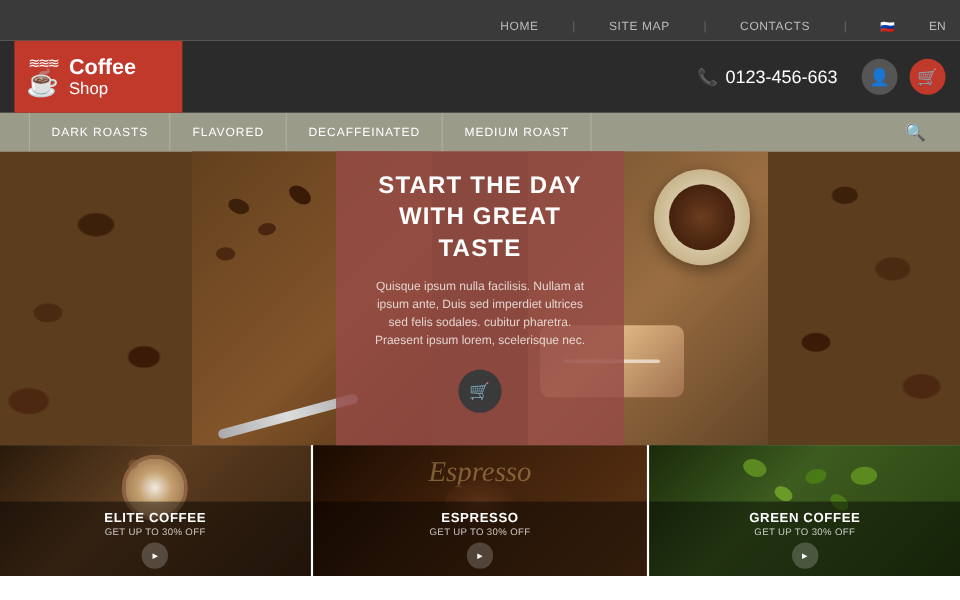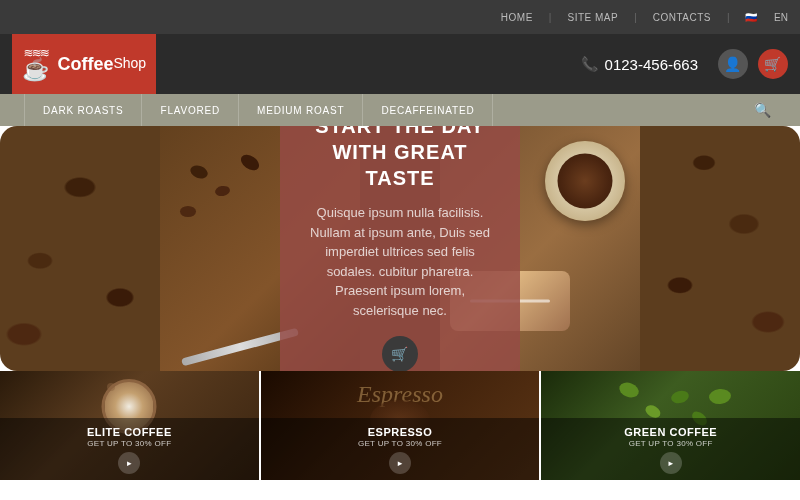--- a/index.html
+++ b/index.html
@@ -3,24 +3,23 @@
   <meta charset="utf-8">
   <style>
     * { margin: 0; padding: 0; box-sizing: border-box; }
     body { width: 800px; height: 500px; overflow: hidden; font-family: Arial, sans-serif; }
 
     
     .top-bar {
       background: #3a3a3a;
       height: 22px;
       display: flex;
-      align-items: center;
       justify-content: flex-end;
       padding: 17px 12px;
-      gap: 16px;
+      gap: 28px;
     }
     .top-bar a {
       color: #bbb;
       font-size: 10px;
       text-decoration: none;
       text-transform: uppercase;
       letter-spacing: 0.5px;
     }
     .top-bar .separator {
       color: #666;
@@ -53,20 +52,21 @@
       font-size: 22px;
       margin-right: 8px;
       display: flex;
       flex-direction: column;
       align-items: center;
       line-height: 1;
     }
     .logo-icon .steam { font-size: 12px; letter-spacing: -2px; }
     .logo-text {
       display: flex;
+      flex-direction: column;
     }
     .logo-text .coffee {
       color: white;
       font-size: 18px;
       font-weight: bold;
       line-height: 1;
     }
     .logo-text .shop {
       color: white;
       font-size: 14px;
@@ -133,21 +133,20 @@
       cursor: pointer;
       padding: 4px;
     }
 
     
     .hero {
       position: relative;
       width: 800px;
       height: 245px;
       overflow: hidden;
-      border-radius: 17px;
     }
 
     .hero-content-area {
       position: absolute;
       left: 160px;
       right: 160px;
       top: 0;
       bottom: 0;
       display: flex;
       align-items: center;
@@ -167,21 +166,21 @@
       color: white;
       font-size: 20px;
       font-weight: bold;
       text-transform: uppercase;
       letter-spacing: 1px;
       line-height: 1.3;
       margin-bottom: 12px;
     }
     .hero-subtext {
       color: rgba(255,255,255,0.75);
-      font-size: 13px;
+      font-size: 10px;
       line-height: 1.5;
       margin-bottom: 16px;
     }
     .hero-cart-btn {
       width: 36px;
       height: 36px;
       background: #3a3a3a;
       border-radius: 50%;
       display: flex;
       align-items: center;
@@ -317,22 +316,22 @@
   <div class="header-icons">
     <div class="header-icon-btn account-btn">👤</div>
     <div class="header-icon-btn cart-btn">🛒</div>
   </div>
 </div>
 
 <div class="nav-bar">
   <div class="nav-items">
     <div class="nav-item">DARK ROASTS</div>
     <div class="nav-item">FLAVORED</div>
+    <div class="nav-item">DECAFFEINATED</div>
     <div class="nav-item">MEDIUM ROAST</div>
-    <div class="nav-item">DECAFFEINATED</div>
   </div>
   <div class="nav-search">🔍</div>
 </div>
 
 <div class="hero">
   <div class="full-hero-bg"></div>
 
   <div style="position:absolute;left:160px;top:0;width:200px;bottom:0;background:linear-gradient(135deg,rgba(100,65,30,0.9) 0%,rgba(140,90,45,0.8) 60%,rgba(80,50,20,0.9) 100%);overflow:hidden;">
 
     <div style="position:absolute;bottom:20px;left:20px;width:120px;height:8px;background:linear-gradient(to right,#aaa,#ddd,#aaa);border-radius:4px;transform:rotate(-15deg);"></div>

